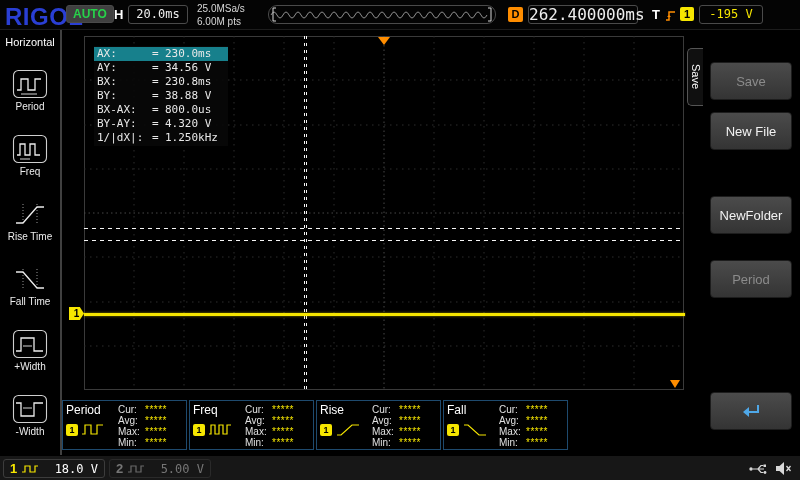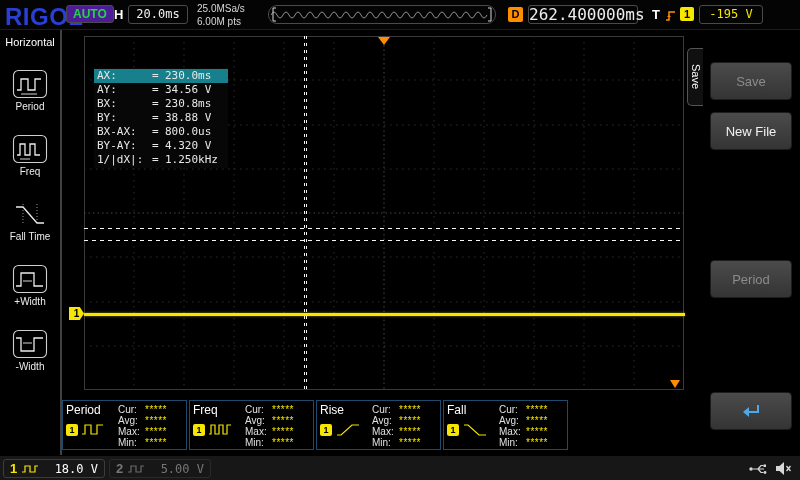--- a/index.html
+++ b/index.html
@@ -4,21 +4,21 @@
 <style>
   * { margin:0; padding:0; box-sizing:border-box; }
   html,body { background:#111; }
   .scope {
     position:relative; width:800px; height:480px; background:#000;
     font-family:"Liberation Sans", sans-serif; overflow:hidden;
   }
   
   .topbar { position:absolute; left:0; top:0; width:800px; height:30px; background:#040404; border-bottom:1px solid #1c1c1c; }
   .logo { position:absolute; left:5px; top:3px; font-family:Liberation Sans, sans-serif; font-weight:bold; font-size:24px; letter-spacing:.5px; color:var(--logo-blue,#2a3fd4); }
-  .auto-badge { position:absolute; left:66px; top:5px; border:1px solid #4a4a4a; border-radius:3px; background:#4c1d95; padding:1px 6px; font-size:12px; font-weight:bold; color:var(--auto-green,#27d24a); }
+  .auto-badge { position:absolute; left:66px; top:5px; border:1px solid #4a4a4a; border-radius:3px; background:#404040; padding:1px 6px; font-size:12px; font-weight:bold; color:var(--auto-green,#27d24a); }
   .h-label { position:absolute; left:114px; top:7px; color:#fff; font-weight:bold; font-size:13px; }
   .timebase-box { position:absolute; left:128px; top:5px; width:60px; height:19px; border:1px solid #4a4a4a; border-radius:3px; color:#eee; font-size:12px; text-align:center; line-height:17px; font-family:"DejaVu Sans Mono", monospace; }
   .rate  { position:absolute; left:197px; top:3px;  color:#d8d8d8; font-size:10px; }
   .depth { position:absolute; left:197px; top:16px; color:#d8d8d8; font-size:10px; }
   .preview { position:absolute; left:268px; top:5px; width:228px; height:19px; border:1px solid #4a4a4a; border-radius:9px; }
   .d-badge { position:absolute; left:508px; top:7px; width:15px; height:15px; background:var(--trigger-orange,#ff8d00); color:#000; font-weight:bold; font-size:11px; text-align:center; line-height:15px; border-radius:2px; }
   .delay-box { position:absolute; left:528px; top:5px; width:110px; height:19px; border:1px solid #4a4a4a; border-radius:3px; color:#eee; font-size:16px; text-align:center; line-height:17px; font-family:"DejaVu Sans Mono", monospace; }
   .t-label { position:absolute; left:652px; top:7px; color:#fff; font-weight:bold; font-size:13px; }
   .slope-ico { position:absolute; left:664px; top:8px; }
   .trig-src { position:absolute; left:680px; top:7px; width:14px; height:14px; background:var(--ch1-yellow,#f6e600); color:#000; font-weight:bold; font-size:11px; text-align:center; line-height:14px; border-radius:2px; }
@@ -33,21 +33,21 @@
   .grid { position:absolute; left:84px; top:36px; width:600px; height:354px; }
   .vcursor { position:absolute; top:36px; height:354px; width:1px; background:repeating-linear-gradient(to bottom,#f5f5f5 0 3px,transparent 3px 7px); }
   .vcursor.a { left:304px; } .vcursor.b { left:306px; }
   .hcursor { position:absolute; left:84px; width:600px; height:1px; background:repeating-linear-gradient(to right,#f5f5f5 0 4px,transparent 4px 8px); }
   .hcursor.a { top:228px; } .hcursor.b { top:240px; }
   .trace { position:absolute; left:84px; top:313px; width:601px; height:3px; background:var(--ch1-yellow,#f6e600); box-shadow:0 0 3px rgba(246,230,0,.55); }
   .ch1-marker { position:absolute; left:69px; top:307px; width:15px; height:13px; background:var(--ch1-yellow,#f6e600); color:#000; font-size:10px; font-weight:bold; text-align:center; line-height:13px; clip-path:polygon(0 0,72% 0,100% 50%,72% 100%,0 100%); }
   .trig-pos { position:absolute; left:378px; top:37px; width:0; height:0; border-left:6px solid transparent; border-right:6px solid transparent; border-top:8px solid var(--trigger-orange,#ff8d00); }
   .trig-lvl { position:absolute; left:670px; top:380px; width:0; height:0; border-left:5px solid transparent; border-right:5px solid transparent; border-top:8px solid var(--trigger-orange,#ff8d00); }
   
-  .cursor-panel { position:absolute; left:94px; top:46px; width:134px; background:rgba(8,8,8,.9); font-family:"DejaVu Sans Mono", monospace; font-size:11px; padding:1px 0;margin-top:22px; }
+  .cursor-panel { position:absolute; left:94px; top:46px; width:134px; background:rgba(8,8,8,.9); font-family:"DejaVu Sans Mono", monospace; font-size:11px; padding:1px 0; }
   .cursor-row { display:flex; height:14px; line-height:14px; color:#e8e8e8; }
   .cursor-row.selected { background:var(--cursor-highlight-teal,#17808c); }
   .cl { width:58px; padding-left:3px; white-space:nowrap; }
   .ce { width:13px; }
   .cv { flex:1; white-space:nowrap; }
   
   .meas-row { position:absolute; left:62px; top:400px; display:flex; gap:2px; }
   .meas-box { width:125px; height:50px; border:1px solid #1e4a6e; background:#000; display:flex; padding:2px 3px; cursor:pointer; }
   .meas-left { width:52px; }
   .meas-title { color:#fff; font-size:12px; }
@@ -121,20 +121,28 @@
 
       <div class="side-item">
         <svg width="36" height="30" viewBox="0 0 36 30">
           <rect x="1.5" y="1.5" width="33" height="27" rx="5" fill="none" stroke="#cfcfcf" stroke-width="1.1"></rect>
           <path d="M5,21 h3 v-11 h5 v11 h5 v-11 h5 v11 h5" fill="none" stroke="#ececec" stroke-width="1.3"></path>
           <path d="M8,25 h10" stroke="#ececec" stroke-width="0.9"></path>
         </svg>
         <div class="side-label">Freq</div>
       </div>
 
+      <div class="side-item">
+        <svg width="36" height="30" viewBox="0 0 36 30">
+          <line x1="11" y1="5" x2="11" y2="25" stroke="#bdbdbd" stroke-width="0.8" stroke-dasharray="1,2"></line>
+          <line x1="25" y1="5" x2="25" y2="25" stroke="#bdbdbd" stroke-width="0.8" stroke-dasharray="1,2"></line>
+          <path d="M4,24 h7 l14,-16 h7" fill="none" stroke="#ececec" stroke-width="1.3"></path>
+        </svg>
+        <div class="side-label">Rise Time</div>
+      </div>
 
       <div class="side-item">
         <svg width="36" height="30" viewBox="0 0 36 30">
           <line x1="11" y1="5" x2="11" y2="25" stroke="#bdbdbd" stroke-width="0.8" stroke-dasharray="1,2"></line>
           <line x1="25" y1="5" x2="25" y2="25" stroke="#bdbdbd" stroke-width="0.8" stroke-dasharray="1,2"></line>
           <path d="M4,8 h7 l14,16 h7" fill="none" stroke="#ececec" stroke-width="1.3"></path>
         </svg>
         <div class="side-label">Fall Time</div>
       </div>
 
@@ -355,20 +363,21 @@
           </div>
       </div>
     </div>
 
   </div>
 
   <div class="rpanel">
     <div class="rtab">Save</div>
     <div class="rbtn btn-save disabled">Save</div>
     <div class="rbtn btn-newfile">New File</div>
+    <div class="rbtn btn-newfolder">NewFolder</div>
     <div class="rbtn btn-delete disabled">Period</div>
     <div class="rbtn btn-back">
       <svg width="26" height="18" viewBox="0 0 26 18">
         <path d="M20,3 v7 H8" fill="none" stroke="#4fa8e8" stroke-width="2"></path>
         <path d="M11,5 L5,10 L11,15 z" fill="#4fa8e8"></path>
       </svg>
     </div>
   </div>
 
   <div class="statusbar">

